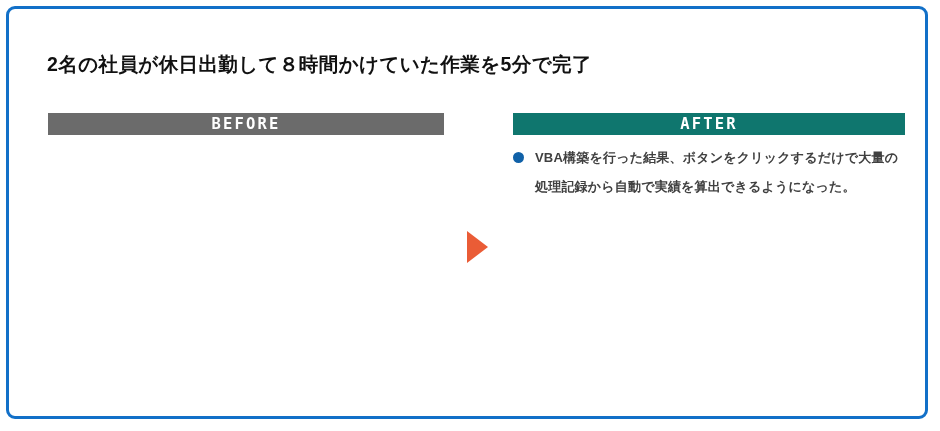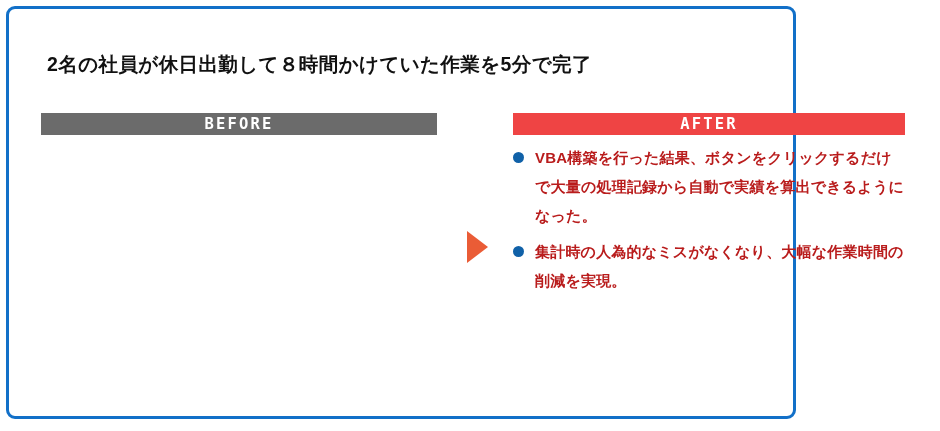--- a/index.html
+++ b/index.html
@@ -11,21 +11,21 @@
     width: 940px;
     height: 431px;
     font-family: "Liberation Sans", "DejaVu Sans", sans-serif;
     overflow: hidden;
   }
 
   #frame {
     position: absolute;
     left: 6px;
     top: 6px;
-    width: 790px;
+    width: 922px;
     height: 413px;
     box-sizing: border-box;
     border: 3px solid #1270c8;
     border-radius: 9px;
     background: #ffffff;
   }
 
   #page-title {
     position: absolute;
     left: 38px;
@@ -35,56 +35,56 @@
     color: #111111;
     letter-spacing: 0.4px;
     white-space: nowrap;
   }
 
   
   .column {
     position: absolute;
     top: 104px;
   }
-  #before-column { left: 32px;  width: 396px; }
+  #before-column { left: 39px;  width: 396px; }
   #after-column  { left: 504px; width: 392px; }
 
   .section-header {
     height: 22px;
     line-height: 22px;
     text-align: center;
     color: #ffffff;
     font-size: 15.5px;
     font-weight: bold;
     letter-spacing: 2.2px;
     font-family: "DejaVu Sans Mono", "Liberation Mono", monospace;
   }
   #before-header { background: #6b6b6b; }
-  #after-header  { background: #ef4444; }
+  #after-header  { background: #0f766e; }
 
   #before-body {
     margin-top: 9px;
     color: #6e6e73;
     font-size: 13.3px;
     line-height: 25.5px;
     letter-spacing: 0.15px;
   }
 
   
   #after-list {
     margin: 0;
     padding: 0;
     list-style: none;
     margin-top: 8px;
   }
   #after-list li {
     display: flex;
     align-items: flex-start;
-    color: #b91c1c;
-    font-size: 15px;
+    color: #404040;
+    font-size: 13px;
     font-weight: bold;
     line-height: 29px;
     letter-spacing: 0.2px;
     margin-bottom: 7px;
   }
   .bullet-dot {
     flex: 0 0 auto;
     width: 11px;
     height: 11px;
     border-radius: 50%;
@@ -119,20 +119,16 @@
 
   <div id="transition-arrow"></div>
 
   <div id="after-column" class="column">
     <div id="after-header" class="section-header">AFTER</div>
     <ul id="after-list">
       <li>
         <span class="bullet-dot"></span>
         <span class="bullet-text">VBA構築を行った結果、ボタンをクリックするだけで大量の処理記録から自動で実績を算出できるようになった。</span>
       </li>
-      <li>
-        <span class="bullet-dot"></span>
-        <span class="bullet-text">集計時の人為的なミスがなくなり、大幅な作業時間の削減を実現。</span>
-      </li>
     </ul>
   </div>
 
 </div>
 
 </body></html>

